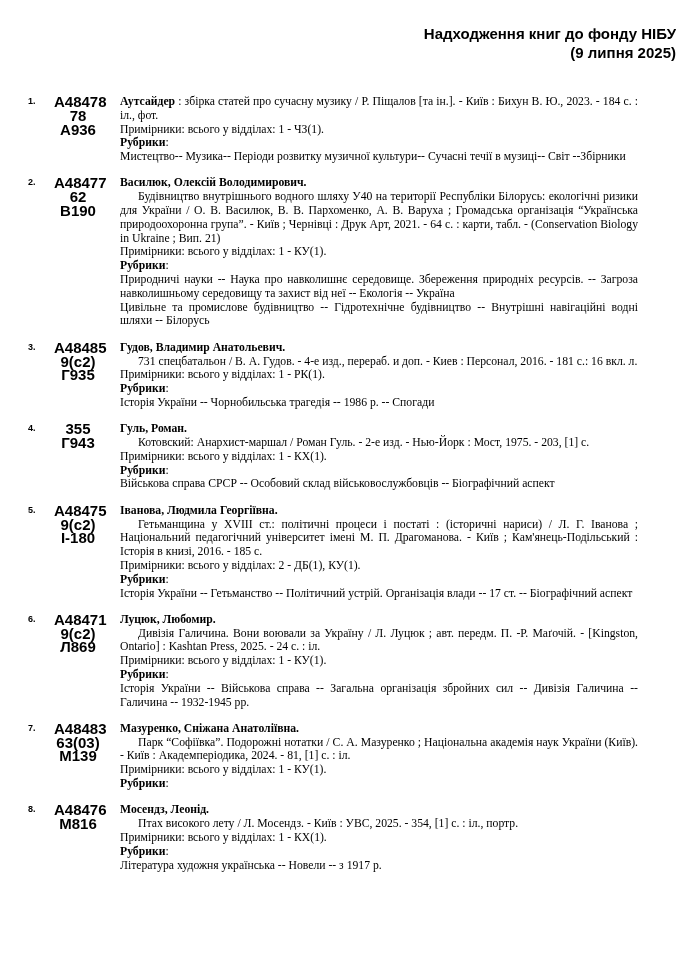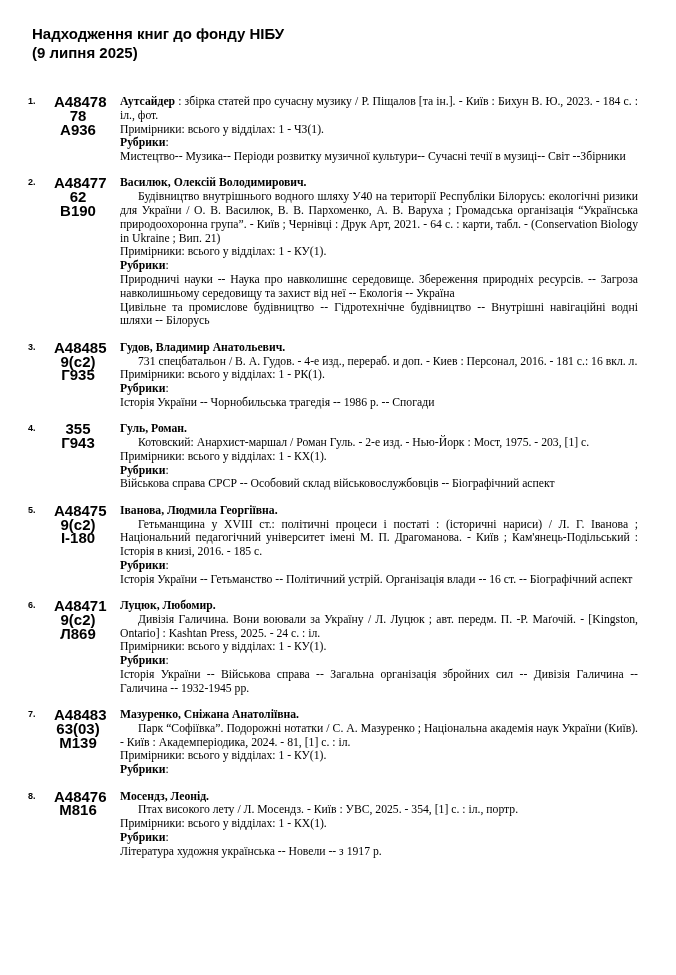--- a/index.html
+++ b/index.html
@@ -13,21 +13,21 @@
     height: 975px;
     background: #ffffff;
     color: #000000;
     font-family: "Liberation Serif", "DejaVu Serif", serif;
     font-size: 11.7px;
     line-height: 13.8px;
     overflow: hidden;
   }
   .header {
     padding-top: 25px;
-    text-align: left;
+    text-align: right;
     font-family: "Liberation Sans", "DejaVu Sans", sans-serif;
     font-weight: bold;
     font-size: 15px;
     line-height: 18.5px;
     margin-left: 32px;
   }
   .entries {
     margin-top: 33px;
   }
   .entry {
@@ -166,23 +166,24 @@
   <div class="entry">
     <div class="num">5.</div>
     <div class="call">
           <div>А48475</div>
           <div>9(с2)</div>
           <div>І-180</div>
         </div>
     <div class="body-col">
       <p class="author">Іванова, Людмила Георгіївна.</p>
       <p class="desc"><span>Гетьманщина у XVIII ст.: політичні процеси і постаті : (історичні нариси) / Л. Г. Іванова ; Національний педагогічний університет імені М. П. Драгоманова. - Київ ; Кам'янець-Подільський : Історія в книзі, 2016. - 185 с.</span></p>
-      <p class="rubrics-head"><b>Рубрики</b><span>:</span></p>
-      <div class="rubrics">
-            <p class="rubric">Історія України -- Гетьманство -- Політичний устрій. Організація влади -- 16 ст. -- Біографічний аспект</p>
+      <p class="copies">Примірники: всього у відділах: 2 - ДБ(1), КУ(1).</p>
+      <p class="rubrics-head"><b>Рубрики</b><span>:</span></p>
+      <div class="rubrics">
+            <p class="rubric">Історія України -- Гетьманство -- Політичний устрій. Організація влади -- 17 ст. -- Біографічний аспект</p>
           </div>
     </div>
   </div>
 
   <div class="entry">
     <div class="num">6.</div>
     <div class="call">
           <div>А48471</div>
           <div>9(с2)</div>
           <div>Л869</div>

